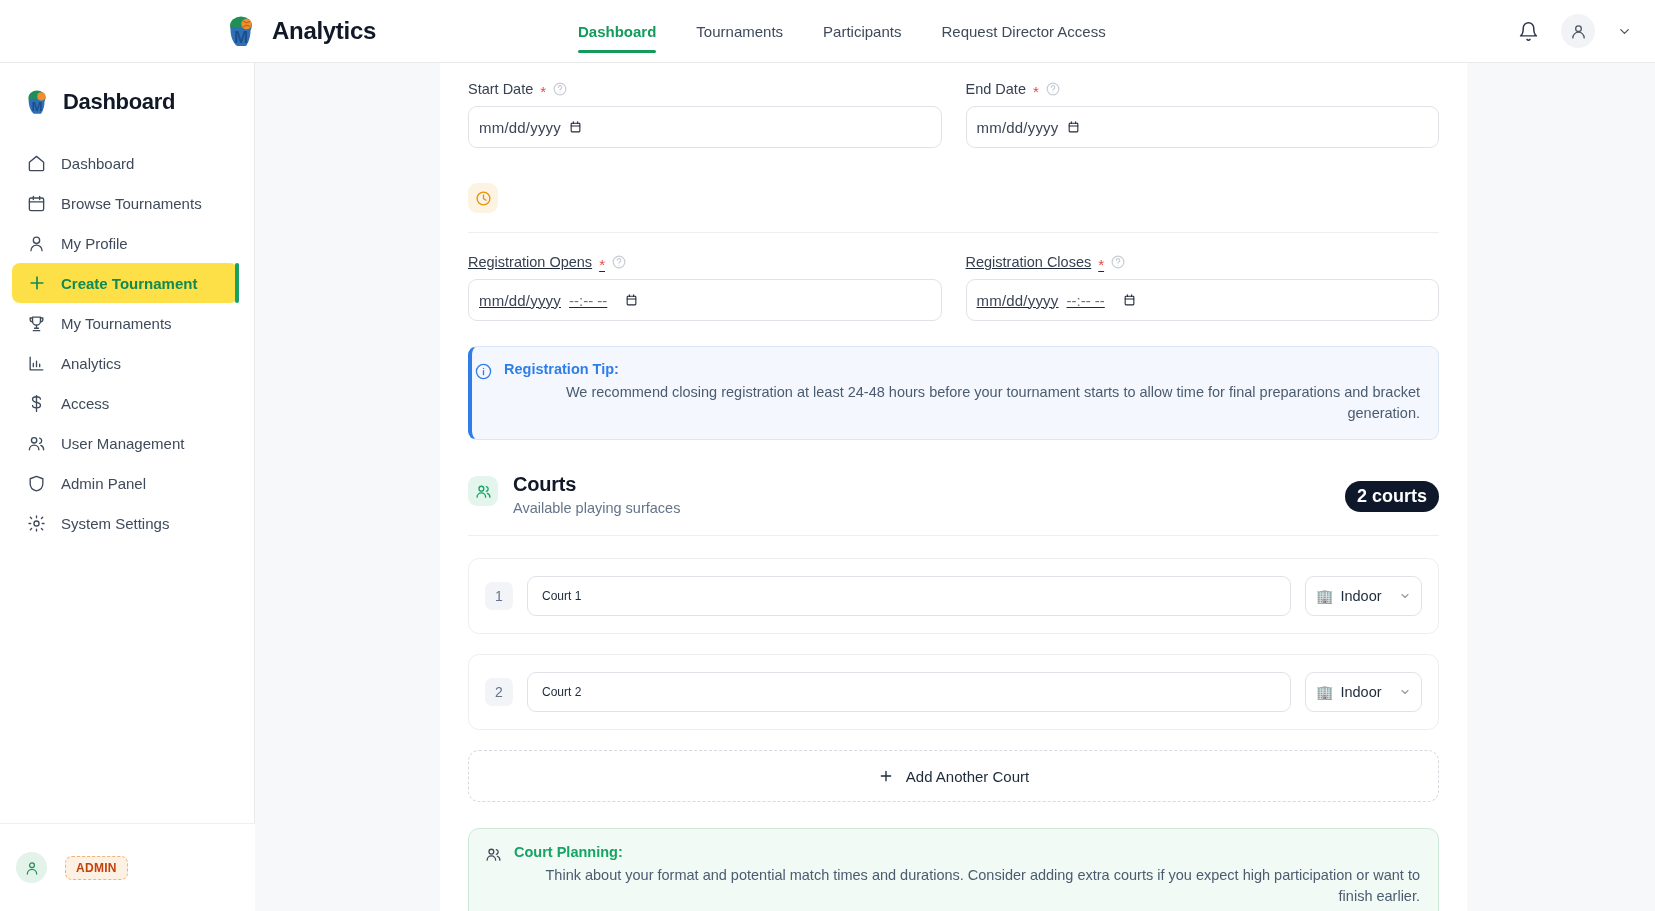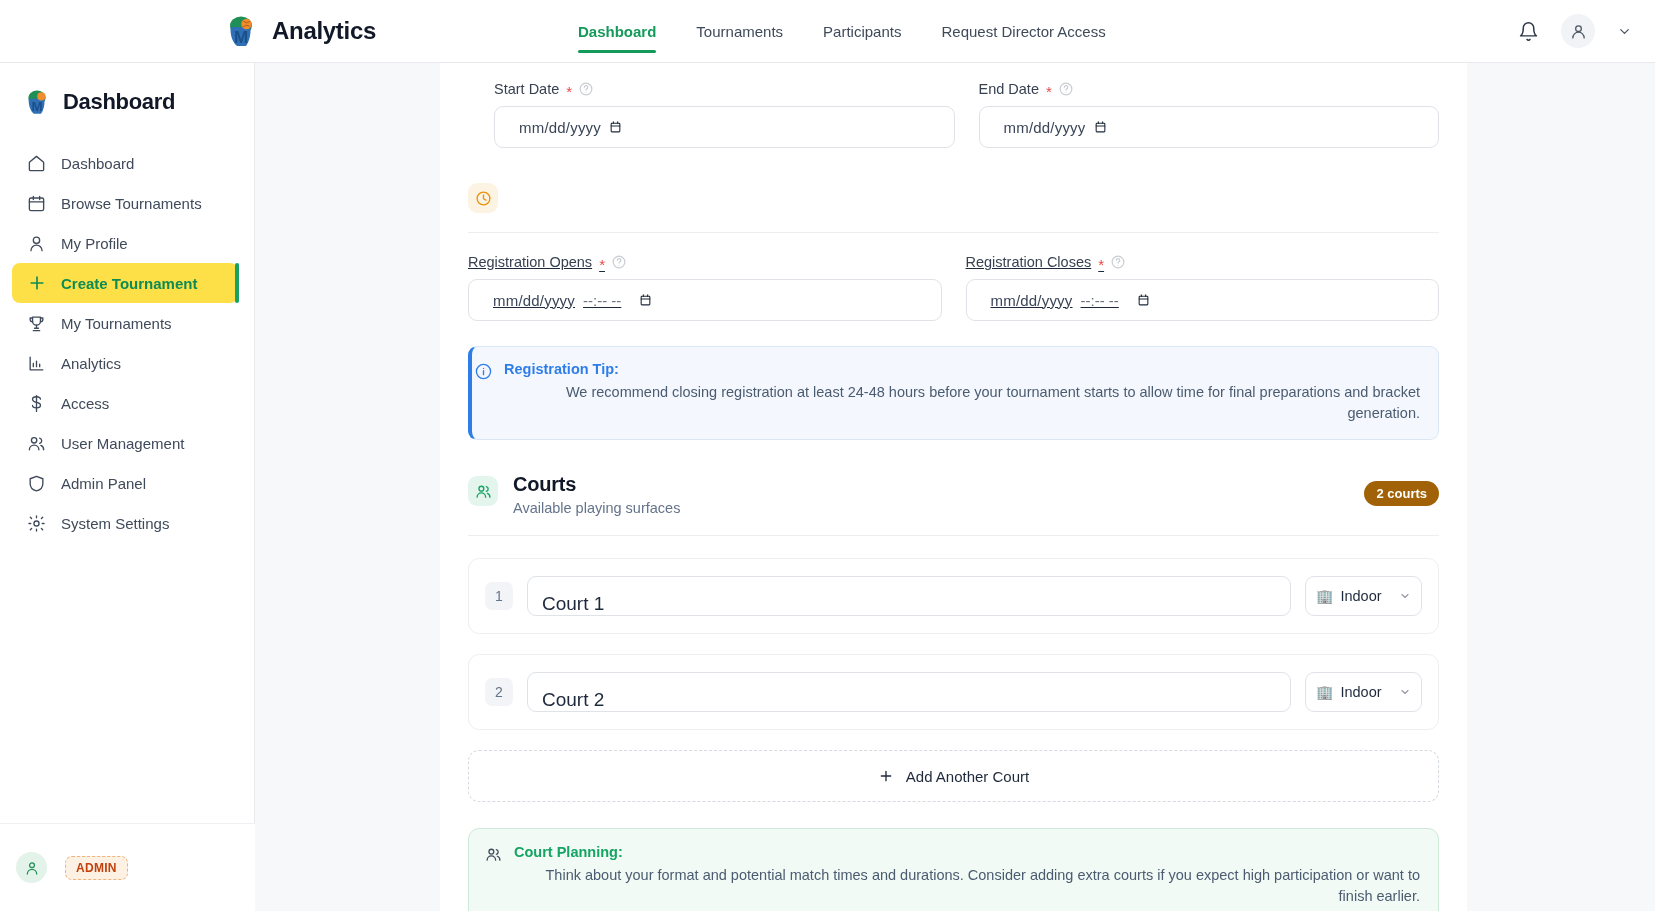--- a/index.html
+++ b/index.html
@@ -91,39 +91,39 @@
   .row2 { display: flex; gap: 24px; }
   .field { flex: 1; }
   .flabel {
     display: flex; align-items: center; gap: 7px;
     font-size: 14.5px; font-weight: 500; color: #374151; margin-bottom: 9px;
   }
   .req { color: #ef4444; font-size: 15px; line-height: 1; position: relative; top: 2px; }
   .help-ico { width: 14px; height: 14px; opacity: .55; }
   .inp {
     width: 100%; height: 42px; border: 1px solid #dfe3e8; border-radius: 9px;
-    background: #fff; display: flex; align-items: center; padding: 0 24px;
+    background: #fff; display: flex; align-items: center; padding: 0 10px;
     font-size: 15px; color: #334155; gap: 8px;
   }
   .inp .ph { color: #3b4658; letter-spacing: .2px; }
   .inp .ph-dim { color: #6b7280; }
   .cal-ico { width: 14px; height: 15px; }
 
   .sec-head { display: flex; align-items: flex-start; gap: 15px; position: relative; }
   .sec-ico-box {
     width: 30px; height: 30px; border-radius: 9px; display: flex;
     align-items: center; justify-content: center; flex: 0 0 30px; margin-top: 3px;
   }
   .sec-ico-amber { background: #fdf3e3; }
   .sec-ico-green { background: #e3f5ec; }
   .sec-title { font-size: 20px; font-weight: 700; color: #111827; letter-spacing: -0.2px; }
   .sec-sub { font-size: 14.5px; color: #64748b; margin-top: 4px; }
   .badge-pill {
     position: absolute; right: 0; top: 8px;
-    background: #a16207; color: #fff; font-size: 13px; font-weight: 600;
+    background: #0f172a; color: #fff; font-size: 18px; font-weight: 600;
     border-radius: 999px; padding: 5px 12px;
   }
   .hr { height: 1px; background: #eceff2; margin: 19px 0 0 0; }
 
   .tip {
     border: 1px solid #dbe6f5; border-left: 4px solid #2f7ee8;
     background: #f4f8fe; border-radius: 9px; padding: 14px 18px 16px 3px;
     display: flex; gap: 12px;
   }
   .tip-ico { width: 17px; height: 17px; flex: 0 0 17px; margin-top: 2px; }
@@ -141,21 +141,21 @@
     border: 1px solid #eceff2; border-radius: 11px; background: #fff;
     padding: 17px 16px; display: flex; align-items: center; gap: 14px;
   }
   .court-num {
     width: 28px; height: 28px; border-radius: 7px; background: #f2f4f7;
     display: flex; align-items: center; justify-content: center;
     font-size: 14px; color: #64748b; flex: 0 0 28px;
   }
   .court-inp {
     flex: 1; height: 40px; border: 1px solid #dfe3e8; border-radius: 9px;
-    display: flex; align-items: flex-end; padding: 0 14px; font-size: 19px; color: #1e293b;
+    display: flex; align-items: center; padding: 0 14px; font-size: 12px; color: #1e293b;
   }
   .court-sel {
     width: 117px; height: 40px; border: 1px solid #dfe3e8; border-radius: 9px;
     display: flex; align-items: center; gap: 7px; padding: 0 10px; font-size: 14.5px; color: #1e293b;
   }
   .court-sel .sel-chev { margin-left: auto; opacity: .6; }
   .add-btn {
     border: 1.5px dashed #d5dae1; border-radius: 11px; height: 52px;
     display: flex; align-items: center; justify-content: center; gap: 12px;
     font-size: 15px; font-weight: 500; color: #1e293b;
@@ -341,21 +341,21 @@
           </svg>
       </span>
       <span class="admin-badge">ADMIN</span>
     </div>
   </div>
 
   <div class="content">
     <div class="card">
       <div class="card-inner">
 
-        <div class="row2" style="margin-top:18px;margin-left:26px;">
+        <div class="row2" style="margin-top:18px;">
           <div class="field">
             <div class="flabel">
               <span>Start Date</span>
               <span class="req">*</span>
               <span class="help-ico">
                 <svg width="14" height="14" viewBox="0 0 24 24" fill="none" stroke="#9aa3af" stroke-width="2" stroke-linecap="round">
                     <circle cx="12" cy="12" r="10"></circle>
                     <path d="M9.2 9.2a2.9 2.9 0 1 1 4 2.7c-.8.4-1.2 1-1.2 1.9"></path>
                     <circle cx="12" cy="17.4" r=".9" fill="#9aa3af" stroke="none"></circle>
                   </svg>

